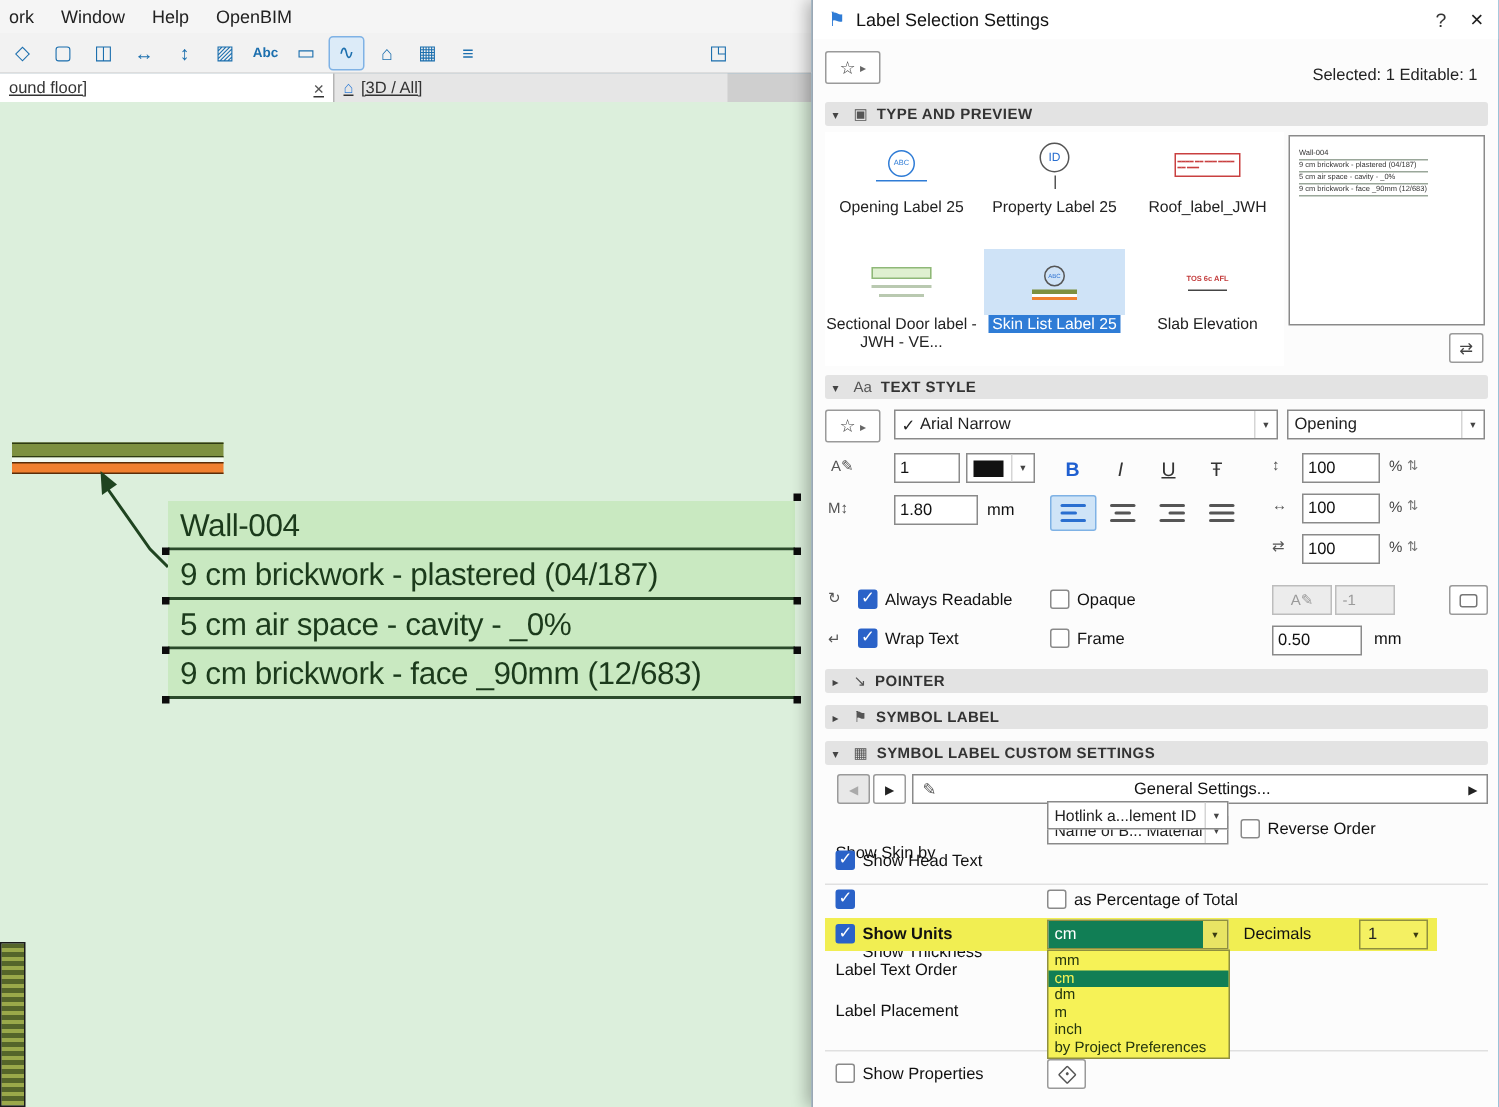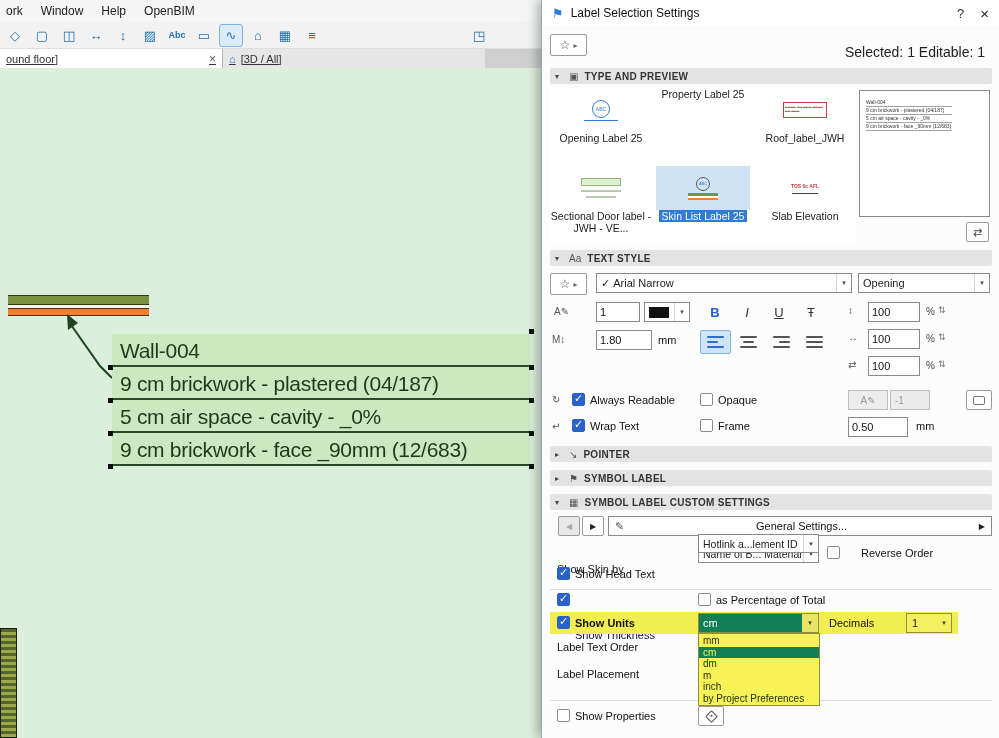--- a/index.html
+++ b/index.html
@@ -42,21 +42,21 @@
     border-left:1px solid #9aa7b4;box-shadow:-4px 0 10px rgba(0,0,0,.28);font-size:11px;color:#222;}
   .dlg-title{height:26px;display:flex;align-items:center;gap:7px;padding:0 10px;background:#fff;}
   .dlg-flag{color:#2f7cd6;font-size:13px;}
   .dlg-name{font-size:12px;color:#111;}
   .dlg-btns{margin-left:auto;display:flex;gap:16px;align-items:center;}
   .dlg-help{color:#333;font-size:13px;cursor:pointer;}
   .dlg-close{color:#222;font-size:15px;cursor:pointer;}
   .star-btn{position:absolute;width:37px;height:22px;border:1px solid #9a9a9a;border-radius:2px;background:#fff;
     display:flex;align-items:center;justify-content:center;gap:3px;font-size:12px;color:#444;cursor:pointer;}
   .star-btn .fly{font-size:8px;color:#666;}
-  .sel-info{position:absolute;right:14px;top:44px;font-size:14px;color:#222;margin-left:36px;}
+  .sel-info{position:absolute;right:14px;top:44px;font-size:11px;color:#222;margin-left:36px;}
   .sect{position:absolute;left:8px;width:442px;height:16px;background:#e3e3e3;border-radius:2px;
     display:flex;align-items:center;gap:6px;padding:0 5px;cursor:pointer;}
   .sect .tri{font-size:8px;color:#444;width:8px;}
   .sect .sicon{font-size:10px;color:#555;}
   .sect .stitle{font-size:10px;font-weight:bold;color:#333;letter-spacing:.3px;}
 
   
   .type-grid{position:absolute;left:8px;top:88px;width:306px;height:156px;display:flex;flex-wrap:wrap;background:#fff;}
   .titem{width:102px;height:78px;display:flex;flex-direction:column;align-items:center;cursor:pointer;}
   .ticon{width:94px;height:44px;display:flex;flex-direction:column;align-items:center;justify-content:center;gap:2px;}
@@ -234,20 +234,24 @@
 
     <div class="type-grid">
       <div class="titem">
         <div class="ticon">
           <span class="circ" style="width:18px;height:18px;font-size:5px;">ABC</span>
           <span class="dimline"></span>
         </div>
         <div class="tlabel"><span>Opening Label 25</span></div>
       </div>
       <div class="titem">
+        <div class="ticon">
+          <span class="circ gray" style="width:20px;height:20px;font-size:8px;">ID</span>
+          <span class="vline"></span>
+        </div>
         <div class="tlabel"><span>Property Label 25</span></div>
       </div>
       <div class="titem">
         <div class="ticon">
           <div class="redbox">▂▂▂▂ ▂▂ ▂▂▂ ▂▂▂▂ ▂▂ ▂▂▂</div>
         </div>
         <div class="tlabel"><span>Roof_label_JWH</span></div>
       </div>
       <div class="titem">
         <div class="ticon">
@@ -399,21 +403,21 @@
       <span class="gs-text">General Settings...</span>
       <span class="gs-arr">▶</span>
     </div>
 
     <span class="clabel" style="left:15px;top:563px;">Show Skin by</span>
     <div class="combo" style="left:156px;top:544px;width:121px;height:19px;">
       <span class="val" style="font-size:10.5px;">Name of B... Material</span>
       <span class="arr">▾</span>
     </div>
     <span class="cb" style="left:285px;top:546px;"></span>
-    <span class="clabel" style="left:319px;top:547px;">Reverse Order</span>
+    <span class="clabel" style="left:303px;top:547px;">Reverse Order</span>
 
     <span class="cb on" style="left:15px;top:567px;"></span>
     <span class="clabel" style="left:33px;top:568px;">Show Head Text</span>
     <div class="combo" style="left:156px;top:534px;width:121px;height:19px;">
       <span class="val" style="font-size:10.5px;">Hotlink a...lement ID</span>
       <span class="arr">▾</span>
     </div>
 
     <div class="hr" style="top:589px;"></div>
 

